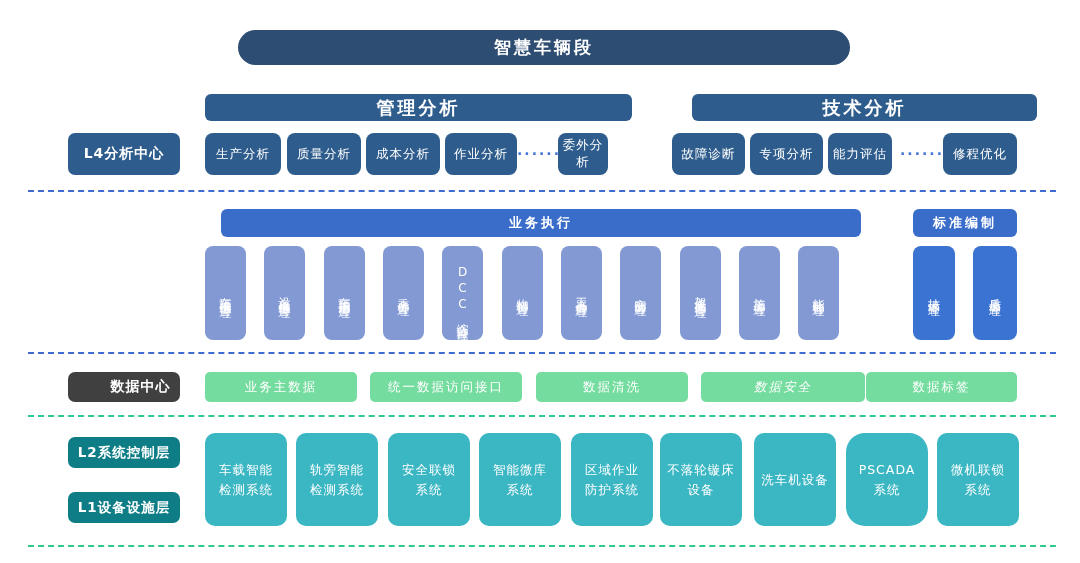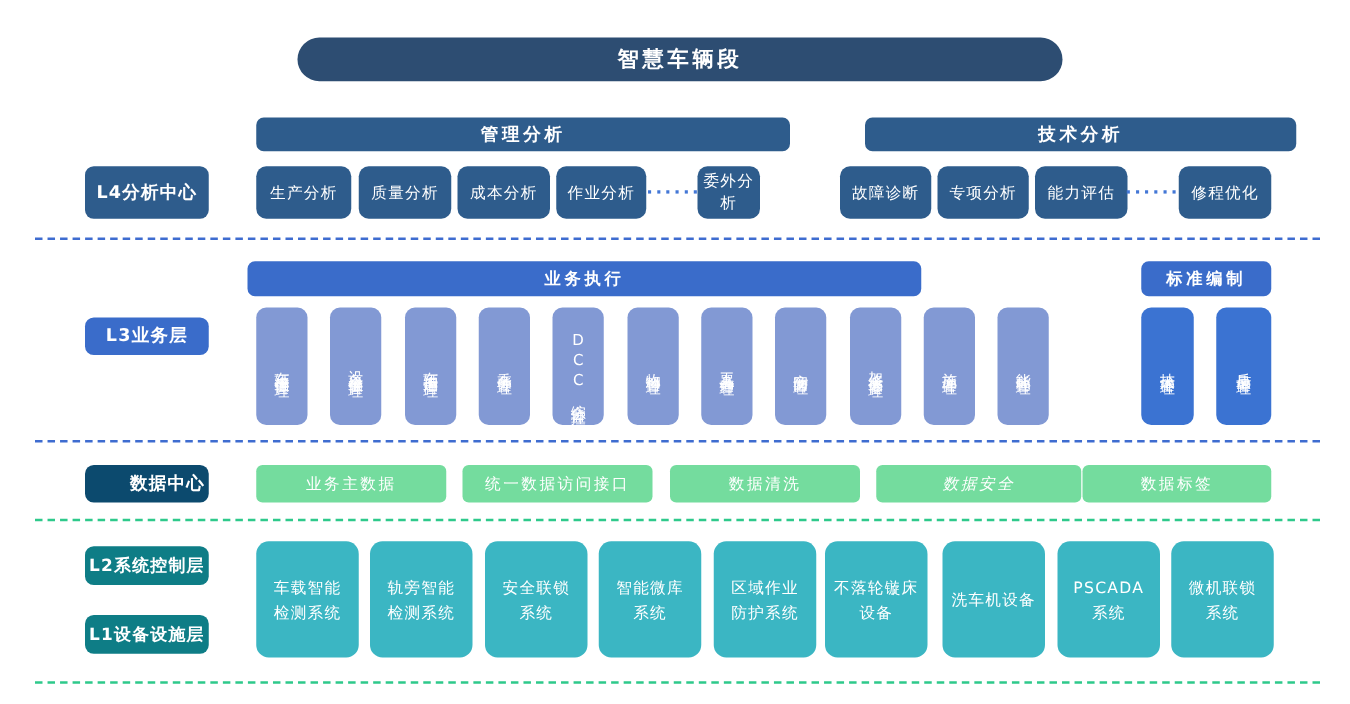--- a/index.html
+++ b/index.html
@@ -5,36 +5,36 @@
   html,body{margin:0;padding:0;background:#fff;}
   .canvas{
     position:relative;width:1080px;height:563px;background:#ffffff;
     font-family:"DejaVu Sans","Liberation Sans",sans-serif;overflow:hidden;
   }
   .abs{position:absolute;box-sizing:border-box;display:flex;align-items:center;justify-content:center;color:#fff;text-align:center;}
   
   .pill{left:238px;top:30px;width:612px;height:35px;border-radius:18px;background:#2d4d72;font-size:17px;font-weight:bold;letter-spacing:3px;}
   
   .steel{background:#2e5c8c;}
-  .hdr{height:27px;top:94px;border-radius:6px;font-size:14px;font-weight:600;letter-spacing:3px;}
-  .side-label{left:68px;width:99px;border-radius:7px;font-size:14px;font-weight:600;letter-spacing:1px;}
+  .hdr{height:27px;top:94px;border-radius:6px;font-size:18px;font-weight:600;letter-spacing:3px;}
+  .side-label{left:68px;width:112px;border-radius:7px;font-size:14px;font-weight:600;letter-spacing:1px;}
   .l4box{top:133px;height:42px;border-radius:8px;font-size:12.5px;letter-spacing:1px;}
   .dots{top:133px;height:42px;background:none;color:#4377d6;font-size:14px;font-weight:bold;letter-spacing:2px;}
   
   .dash{position:absolute;left:28px;width:1028px;height:0;border-top:2px dashed #3e6cd0;}
   .dash.green{border-top-color:#2ec98b;}
   
   .brightblue{background:#3a6cca;}
   .l3hdr{top:209px;height:28px;border-radius:6px;font-size:13px;font-weight:600;letter-spacing:3px;}
   .vbox{top:246px;height:94px;border-radius:8px;font-size:12px;letter-spacing:2px;
         writing-mode:vertical-rl;text-orientation:upright;line-height:1;}
   .periwinkle{background:#8299d4;}
   .stdbox{background:#3b73d2;}
   
-  .greenlabel{background:#0c4a6e;padding-left:33px;}
+  .greenlabel{background:#404040;padding-left:33px;}
   .greenitem{top:372px;height:30px;border-radius:5px;background:#74dc9e;font-size:12.5px;letter-spacing:2px;}
   
   .teallabel{background:#0e7d86;font-size:13.5px;}
   .tealbox{top:433px;height:93px;width:82px;border-radius:10px;background:#3bb6c3;font-size:12.5px;line-height:1.55;letter-spacing:1px;white-space:pre-line;}
 </style>
 </head>
 <body>
 
 <div class="canvas">
 
@@ -47,30 +47,29 @@
 
   <div class="abs l4box steel" style="left:205px;width:76px;">生产分析</div>
   <div class="abs l4box steel" style="left:287px;width:74px;">质量分析</div>
   <div class="abs l4box steel" style="left:366px;width:74px;font-family:Liberation Serif, serif;">成本分析</div>
   <div class="abs l4box steel" style="left:445px;width:72px;">作业分析</div>
   <div class="abs dots" style="left:521px;width:36px;">······</div>
   <div class="abs l4box steel" style="left:558px;width:50px;">委外分析</div>
 
   <div class="abs l4box steel" style="left:672px;width:73px;">故障诊断</div>
   <div class="abs l4box steel" style="left:750px;width:73px;">专项分析</div>
-  <div class="abs l4box steel" style="left:828px;width:74px;text-align:right;">能力评估</div>
+  <div class="abs l4box steel" style="left:828px;width:64px;text-align:right;">能力评估</div>
   <div class="abs dots" style="left:902px;width:40px;">······</div>
   <div class="abs l4box steel" style="left:943px;width:74px;">修程优化</div>
 
   <div class="dash" style="top:190px;"></div>
 
-  <div class="abs l3hdr brightblue" style="left:198px;width:539px;">业务执行</div>
+  <div class="abs l3hdr brightblue" style="left:221px;width:640px;">业务执行</div>
   <div class="abs l3hdr brightblue" style="left:913px;width:104px;">标准编制</div>
 
-  <div class="abs side-label brightblue" style="top:254px;height:30px;">L3业务层</div>
 
   <div class="abs vbox periwinkle" style="left:205px;width:41px;">车辆维保管理</div>
   <div class="abs vbox periwinkle" style="left:264px;width:41px;">设备维保管理</div>
   <div class="abs vbox periwinkle" style="left:324px;width:41px;">车辆运用管理</div>
   <div class="abs vbox periwinkle" style="left:383px;width:41px;">乘务管理</div>
   <div class="abs vbox periwinkle" style="left:442px;width:41px;">DCC综合监控</div>
   <div class="abs vbox periwinkle" style="left:502px;width:41px;">物料管理</div>
   <div class="abs vbox periwinkle" style="left:561px;width:41px;">工器具管理</div>
   <div class="abs vbox periwinkle" style="left:620px;width:41px;">安防管理</div>
   <div class="abs vbox periwinkle" style="left:680px;width:41px;">架修大修管理</div>
@@ -100,20 +99,20 @@
 检测系统</div>
   <div class="abs tealbox" style="left:388px;">安全联锁
 系统</div>
   <div class="abs tealbox" style="left:479px;">智能微库
 系统</div>
   <div class="abs tealbox" style="left:571px;">区域作业
 防护系统</div>
   <div class="abs tealbox" style="left:660px;">不落轮镟床
 设备</div>
   <div class="abs tealbox" style="left:754px;">洗车机设备</div>
-  <div class="abs tealbox" style="left:846px;">PSCADA
+  <div class="abs tealbox" style="left:846px;border-radius:19px;">PSCADA
 系统</div>
   <div class="abs tealbox" style="left:937px;">微机联锁
 系统</div>
 
   <div class="dash green" style="top:545px;"></div>
 
 </div>
 
 </body></html>

